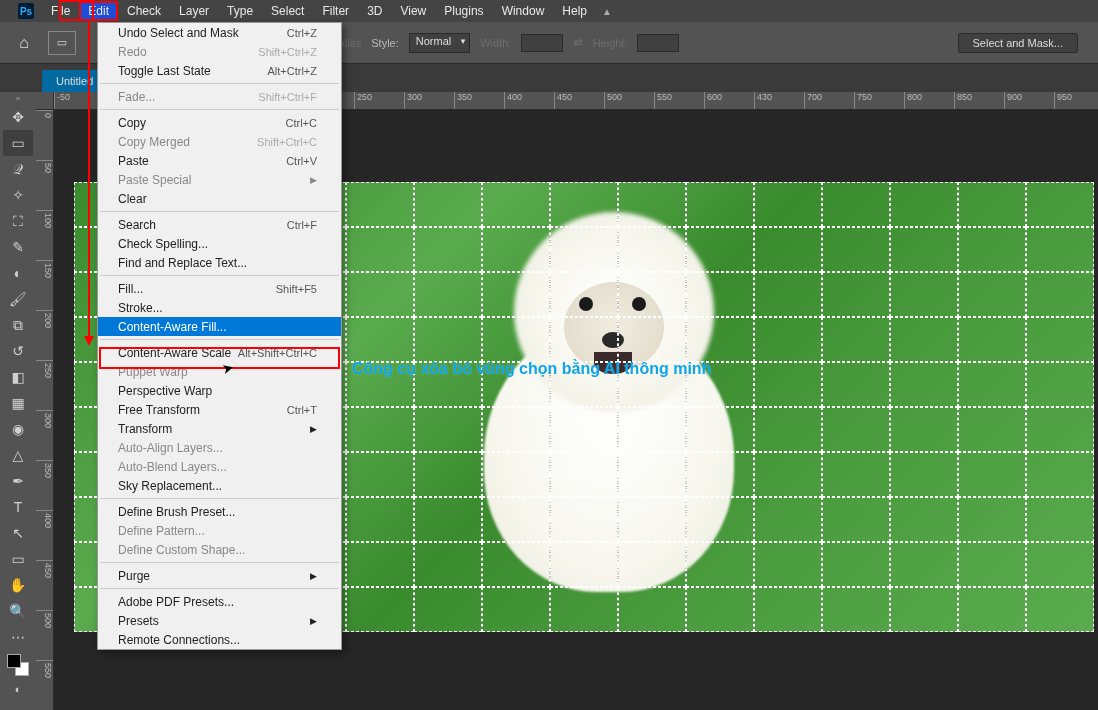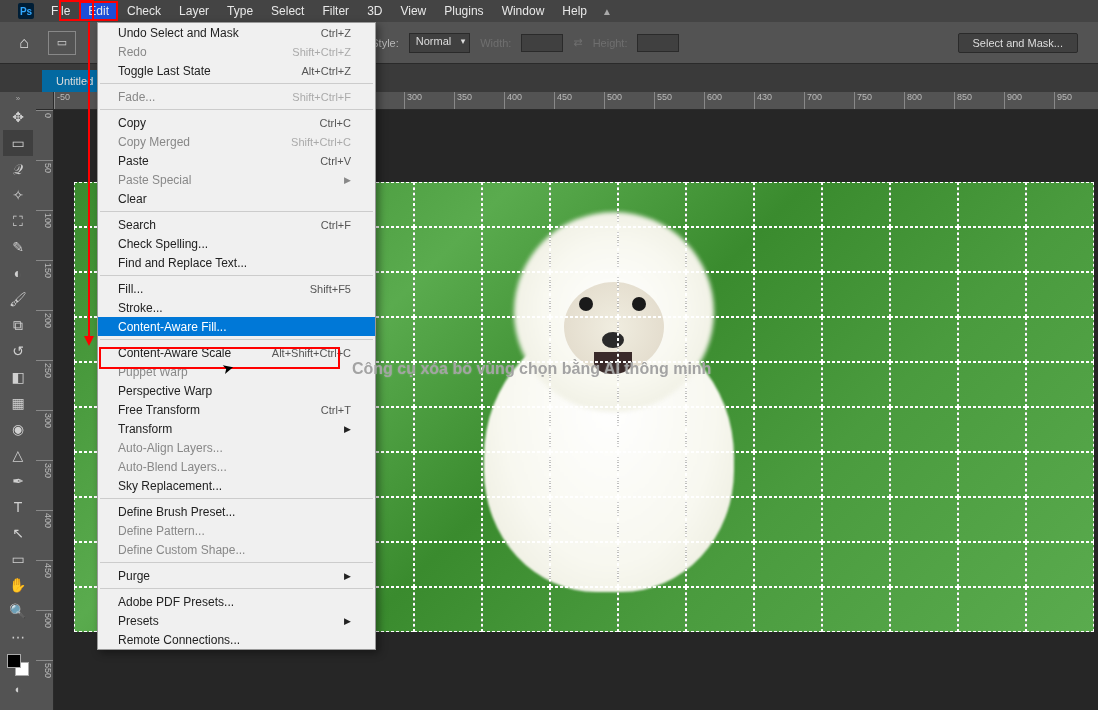--- a/index.html
+++ b/index.html
@@ -53,35 +53,35 @@
 .dog-eye-l { position:absolute; left:145px; top:95px; width:14px; height:14px; background:#1a1a1a; border-radius:50%; }
 .dog-eye-r { position:absolute; left:198px; top:95px; width:14px; height:14px; background:#1a1a1a; border-radius:50%; }
 .dog-nose { position:absolute; left:168px; top:130px; width:22px; height:16px; background:#2a2a2a; border-radius:50%; }
 .dog-mouth { position:absolute; left:160px; top:150px; width:38px; height:22px; background:#3a2a2a; border-radius: 0 0 50% 50%; }
 
 
 .sel-grid { position:absolute; left:38px; top:90px; width:1020px; height:520px; pointer-events:none; }
 .sel-cell { position:absolute; border: 1.5px dashed #000; outline: 1.5px dashed #fff; outline-offset: -1.5px; }
 
 
-.dropdown { position: absolute; left: 97px; top: 22px; width: 279px; background: #f0f0f0; border: 1px solid #999; box-shadow: 3px 3px 8px rgba(0,0,0,0.4); font-size: 12px; color: #222; z-index: 100; }
+.dropdown { position: absolute; left: 97px; top: 22px; width: 245px; background: #f0f0f0; border: 1px solid #999; box-shadow: 3px 3px 8px rgba(0,0,0,0.4); font-size: 12px; color: #222; z-index: 100; }
 .dd-item { padding: 3px 24px 3px 20px; display: flex; justify-content: space-between; align-items: center; height: 19px; }
 .dd-item.disabled { color: #888; }
 .dd-item.highlighted { background: #0078d7; color: #fff; }
 .dd-sep { height: 1px; background: #ccc; margin: 3px 2px; }
 .dd-shortcut { color: #555; font-size: 11px; }
 .dd-item.disabled .dd-shortcut { color: #aaa; }
 .dd-arrow { font-size: 9px; }
 
 
 .red-box-menu { position:absolute; left:59px; top:0px; width:35px; height:21px; border:2px solid #ff0000; z-index:101; pointer-events:none; }
 .red-box-item { position:absolute; left:99px; top:347px; width:241px; height:22px; border:2px solid #ff0000; z-index:101; pointer-events:none; }
 .red-arrow { position:absolute; left:88px; top:22px; width:2px; height:322px; background:#ff0000; z-index:101; }
 .red-arrow::after { content:""; position:absolute; bottom:-2px; left:-4px; border-left:5px solid transparent; border-right:5px solid transparent; border-top:10px solid #ff0000; }
-.red-text { position:absolute; left:352px; top:360px; color:#a3a3a3; font-size:16px; font-weight:bold; z-index:102; text-shadow: 0 0 2px rgba(255,255,255,0.3); }
+.red-text { position:absolute; left:352px; top:360px; color:#0ea5e9; font-size:16px; font-weight:bold; z-index:102; text-shadow: 0 0 2px rgba(255,255,255,0.3); }
 .cursor-ptr { position:absolute; left:222px; top:360px; font-size:14px; color:#000; z-index:103; transform: rotate(-15deg); }
 </style>
 </head>
 <body>
 
 <div class="menubar">
   <div class="ps-logo">Ps</div>
   <div id="menubar-items" style="display: flex;">
       <div class="menu-item">File</div>
       <div class="menu-item active">Edit</div>

